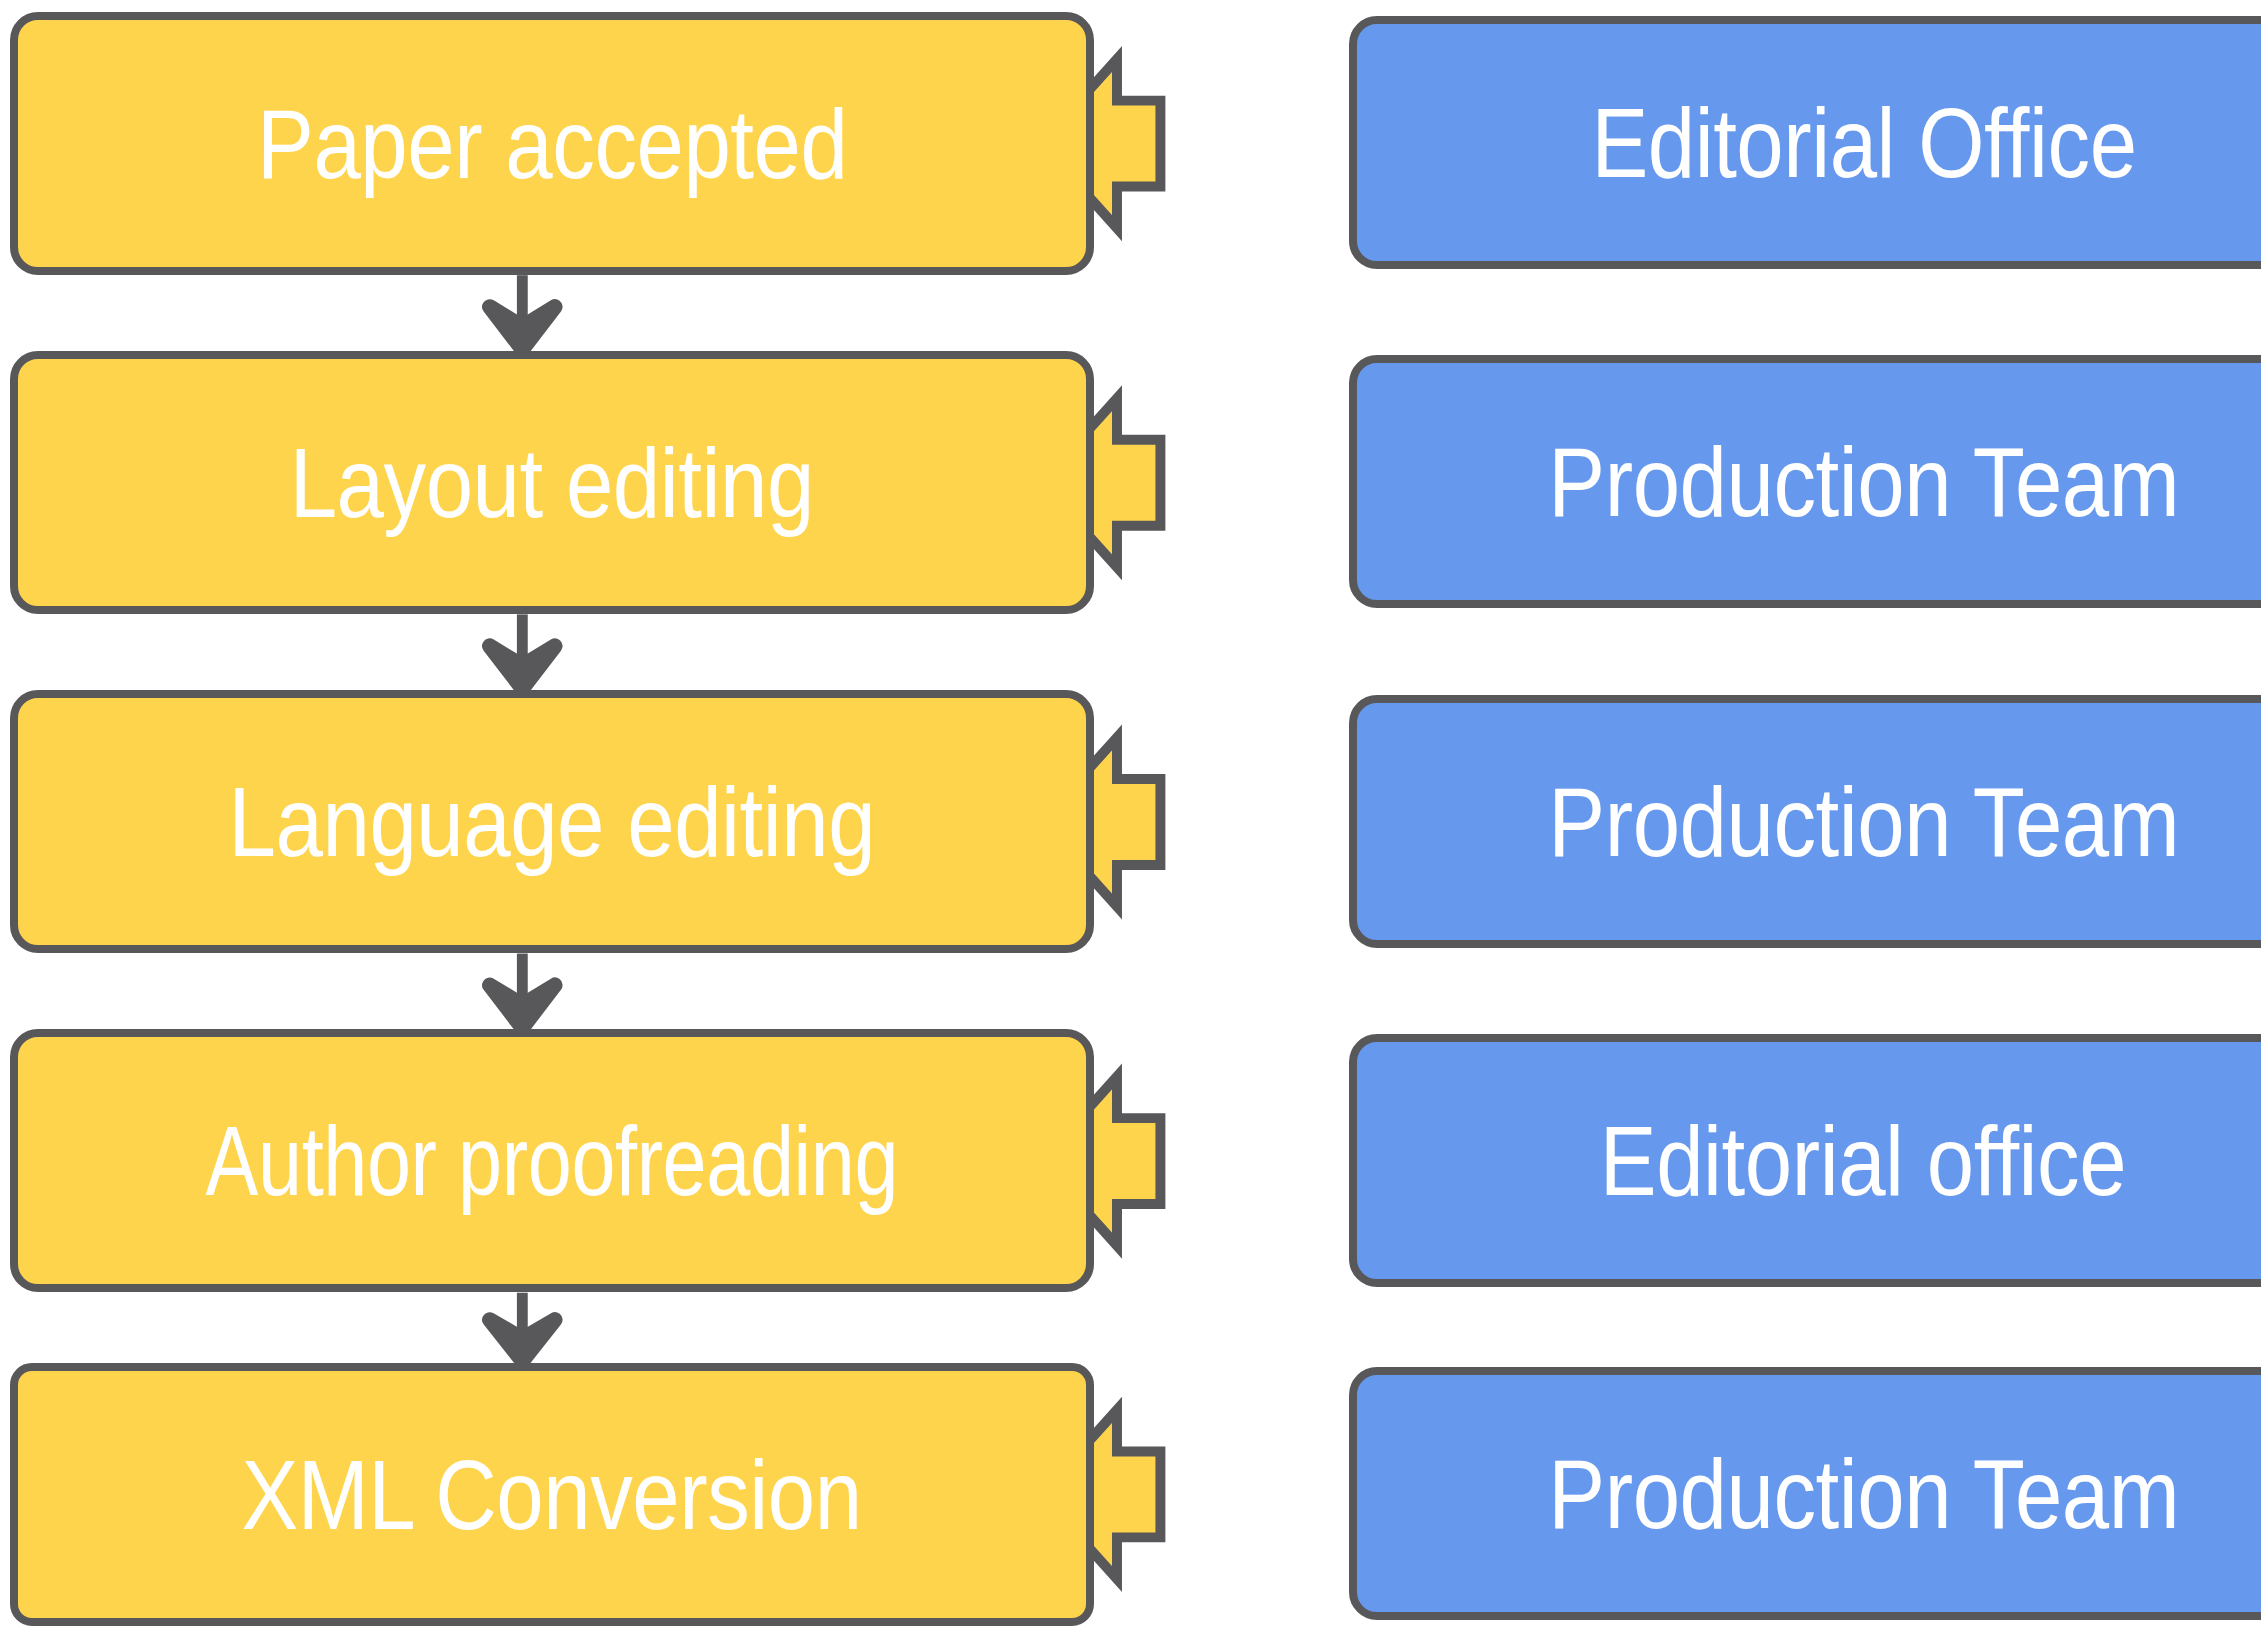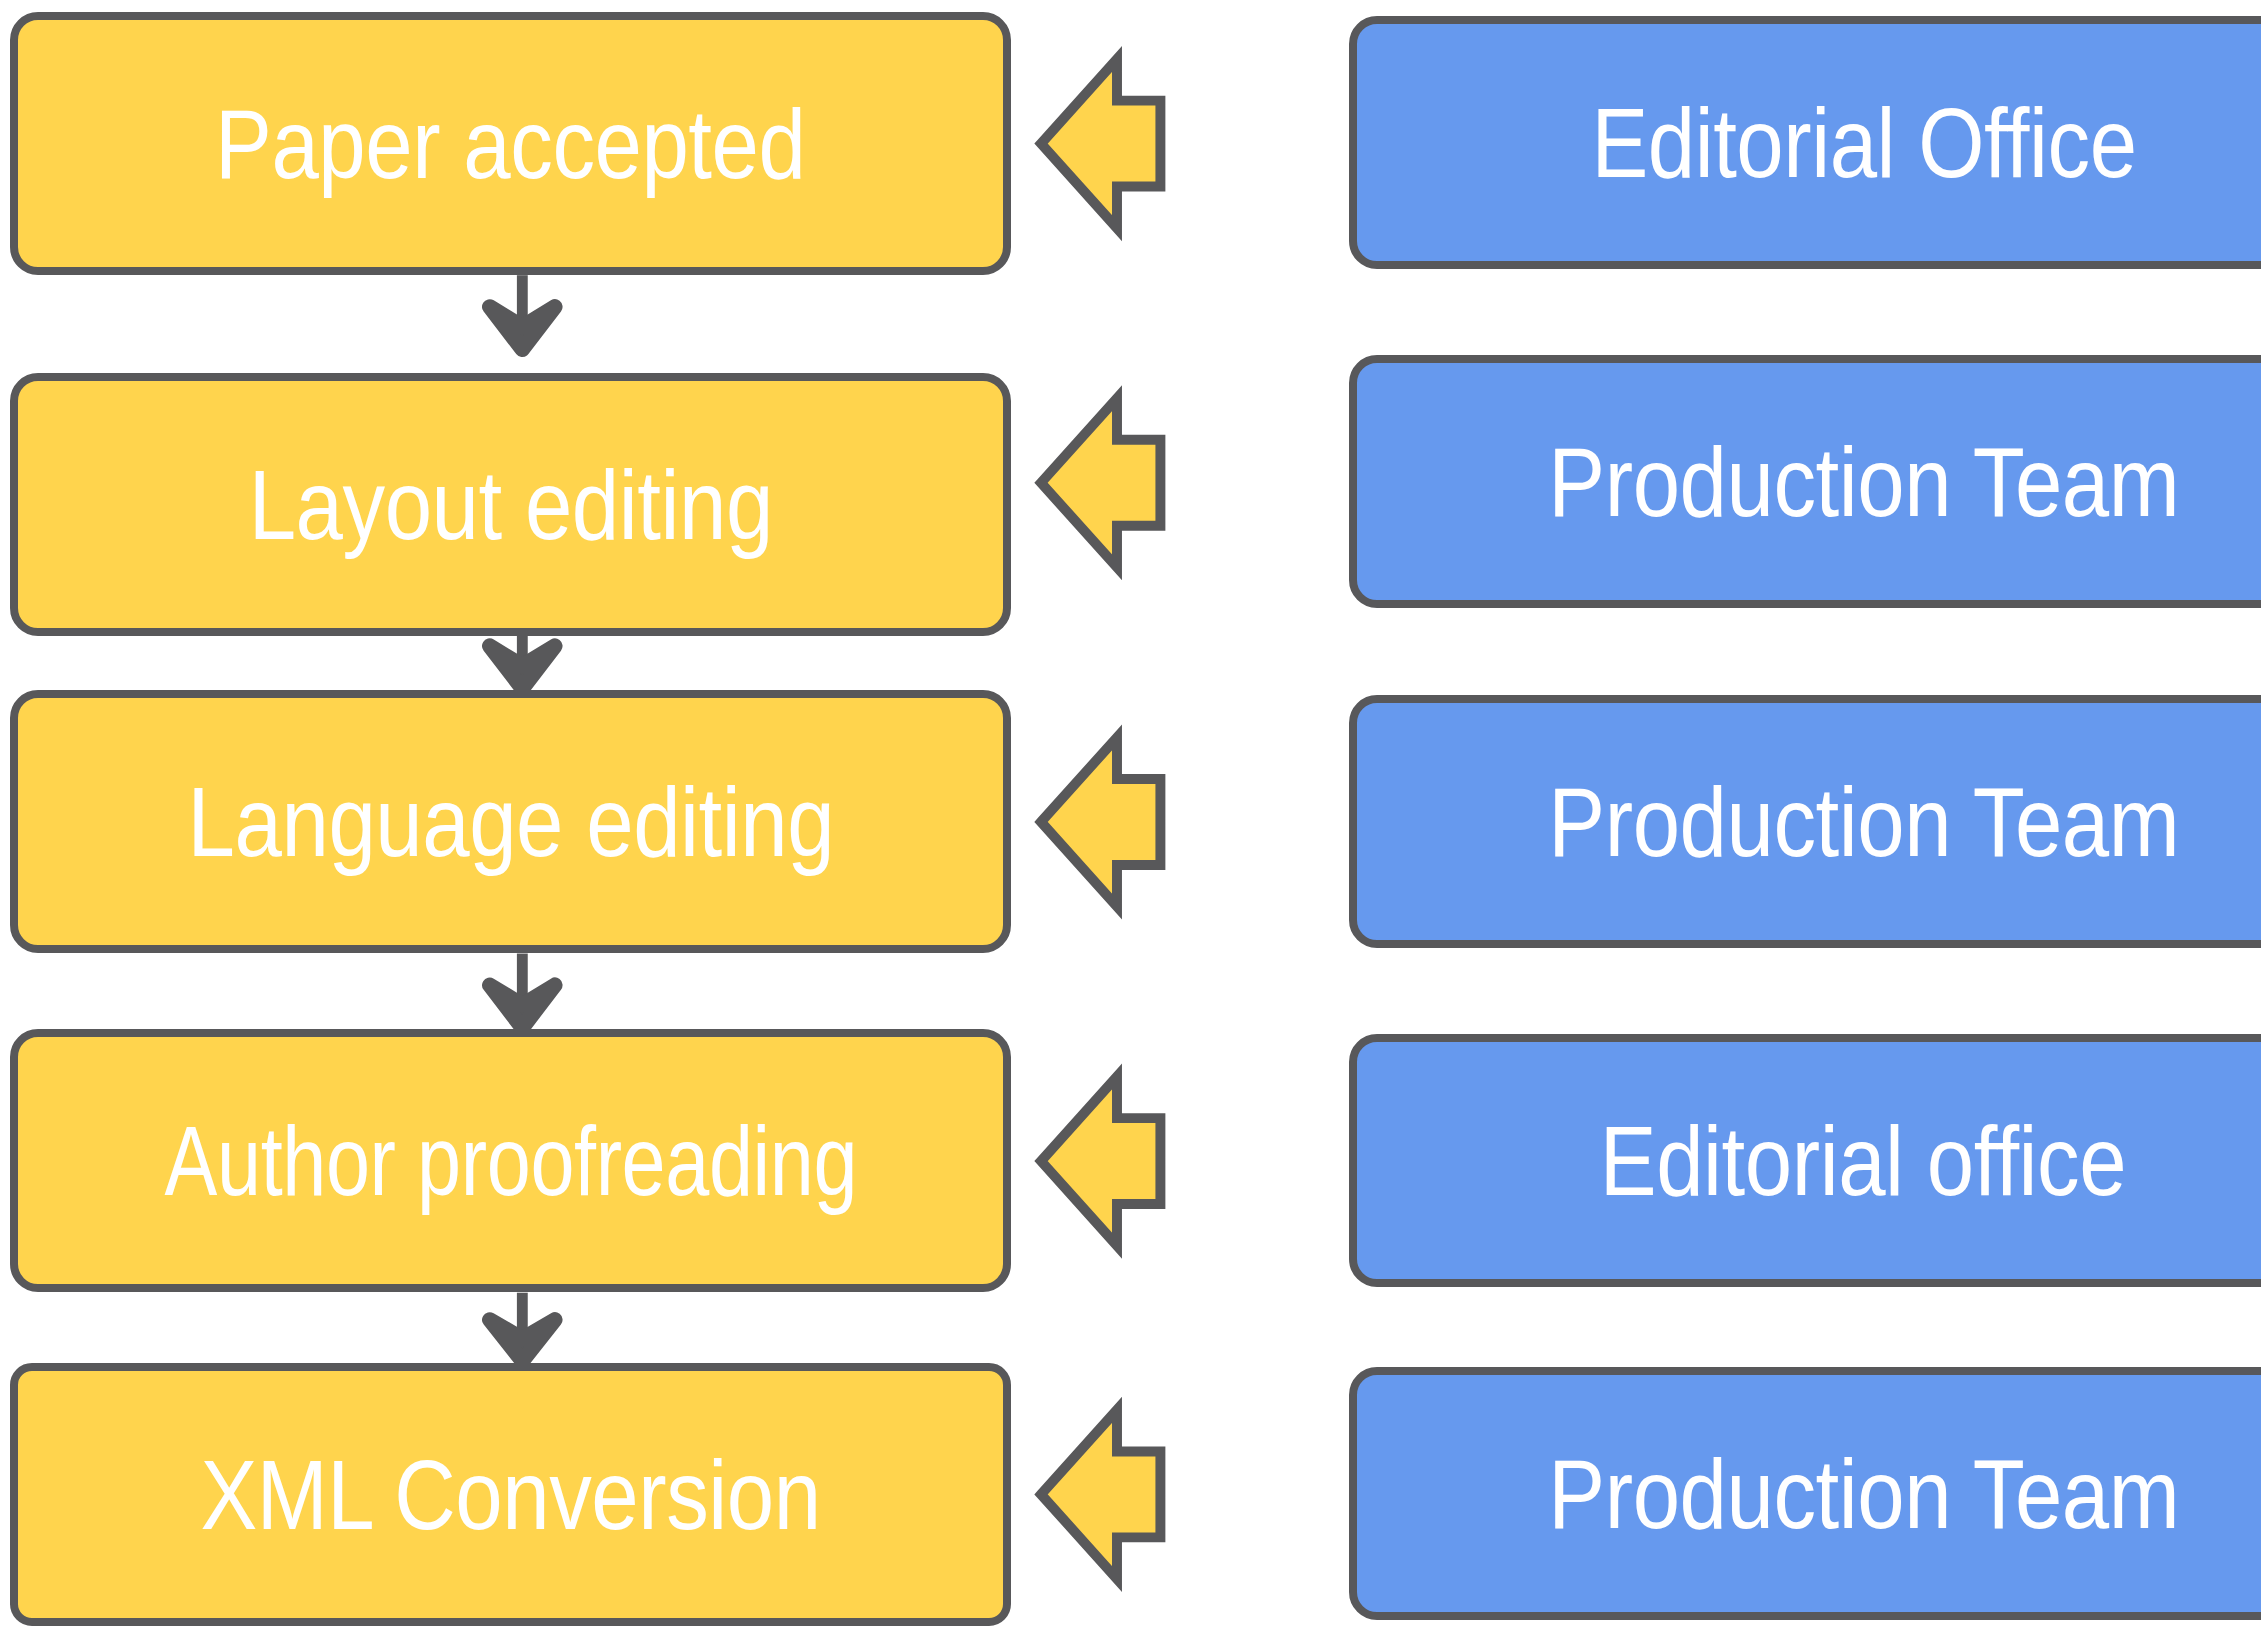--- a/index.html
+++ b/index.html
@@ -34,21 +34,21 @@
     align-items: center;
     justify-content: center;
     border-style: solid;
     border-width: 8.6px;
     border-color: #58585a;
     border-radius: 28px;
   }
   .node-stage {
     background: #ffd44d;
     left: 10px;
-    width: 1001px;
+    width: 1084px;
     height: 263px;
   }
   .node-actor {
     background: #6699ee;
     left: 1349px;
     width: 1029px;
     height: 253px;
   }
   .node-label {
     color: #ffffff;
@@ -60,21 +60,21 @@
     white-space: nowrap;
     transform: scaleX(0.86);
     transform-origin: center center;
     text-align: center;
   }
   .node-label.tight {
     transform: scaleX(0.80);
   }
   
   .r1 { top: 11.8px; }
-  .r2 { top: 351px; margin-top: 22px; }
+  .r2 { top: 351px; }
   .r3 { top: 690px; }
   .r4 { top: 1029px; }
   .r5 { top: 1363px; border-radius: 22px; }
   .ar1 { top: 16.3px; }
   .ar2 { top: 355px; }
   .ar3 { top: 695px; }
   .ar4 { top: 1034px; }
   .ar5 { top: 1367px; }
 </style>
 </head>

